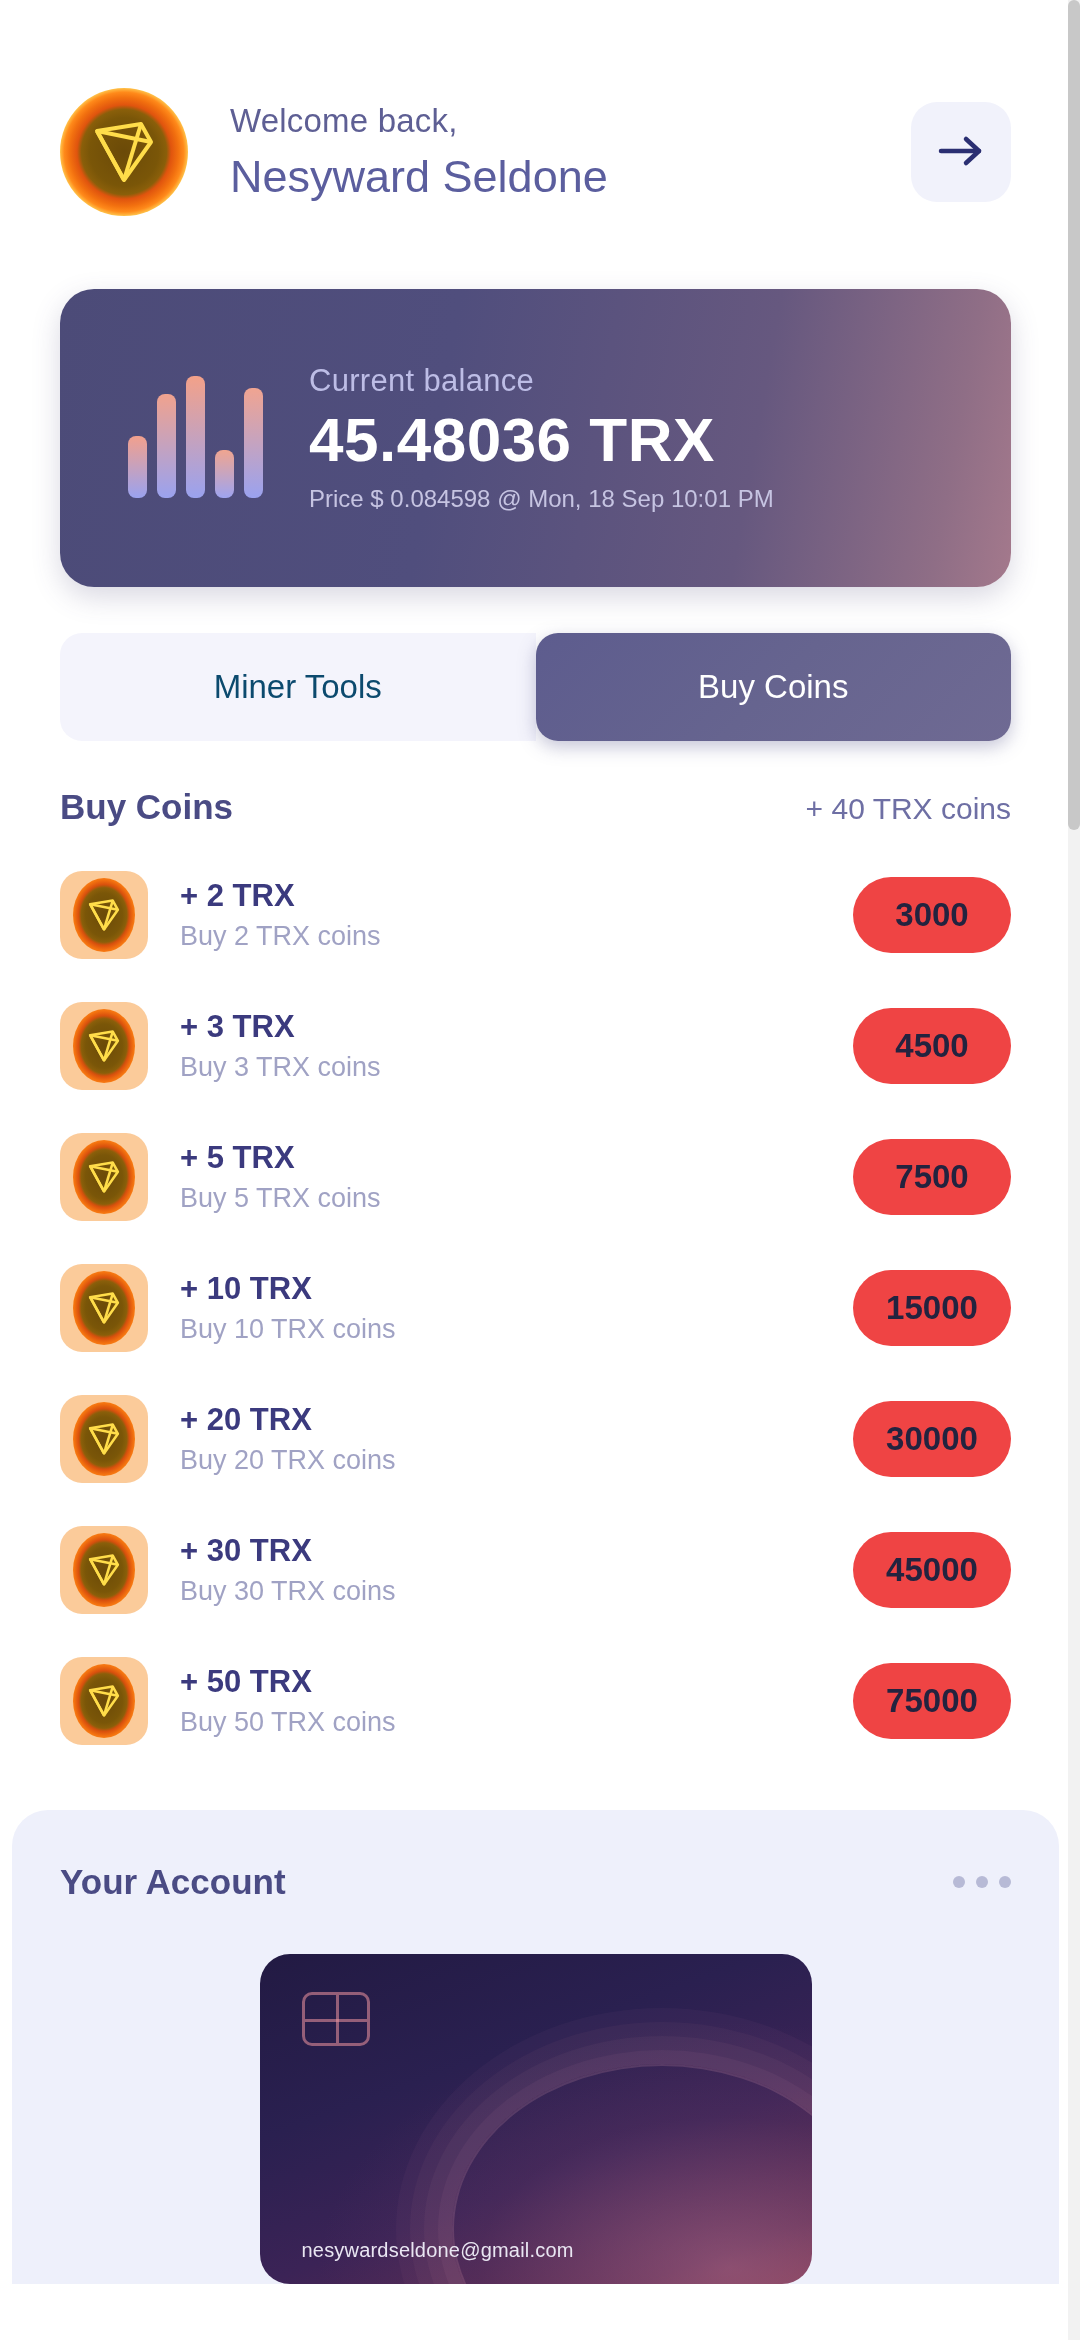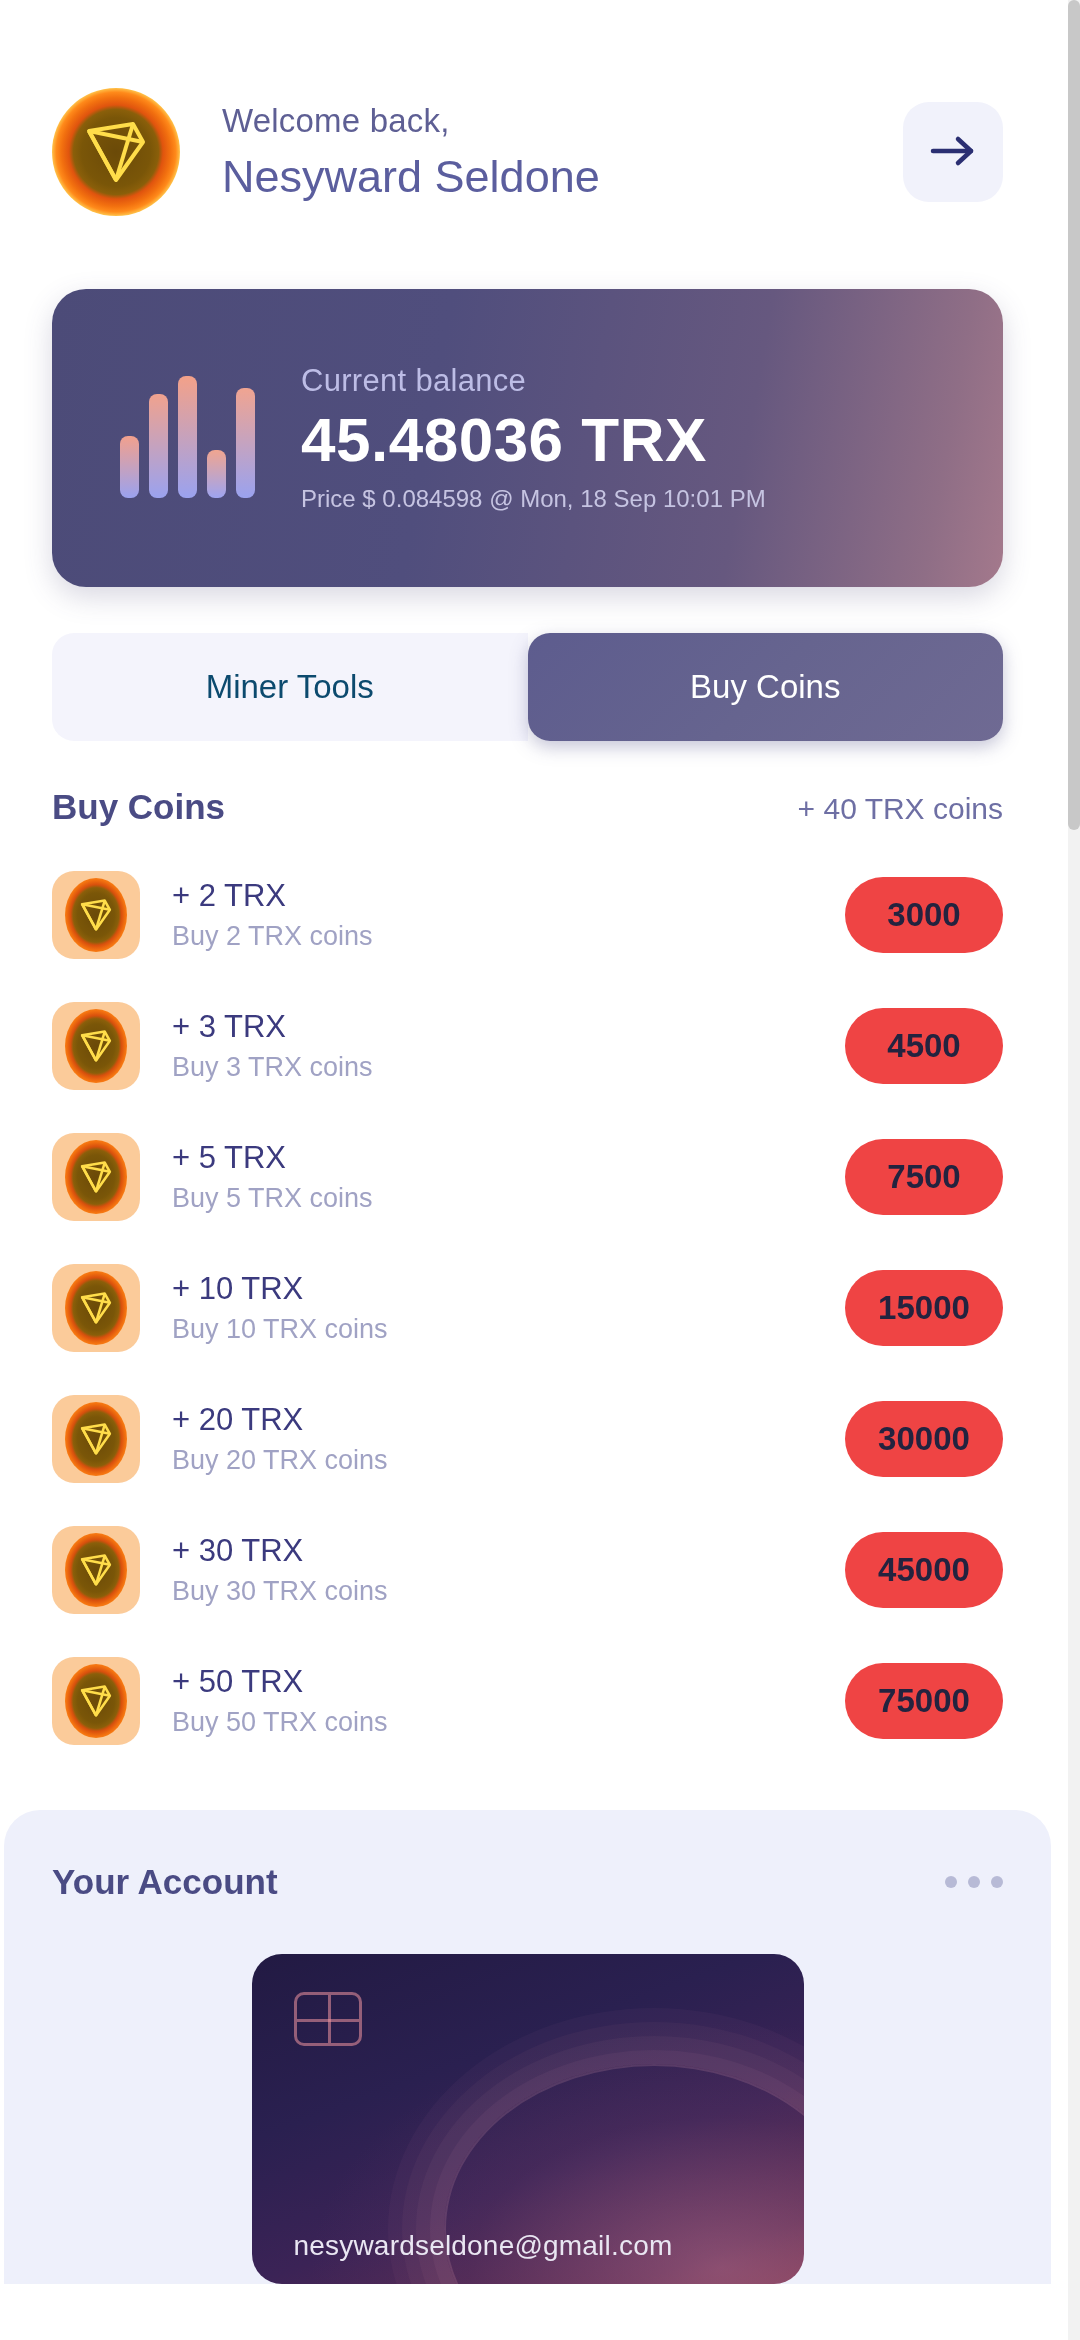--- a/index.html
+++ b/index.html
@@ -11,21 +11,21 @@
   }
   .phone {
     position: relative;
     width: 1080px; height: 2340px;
     background: #ffffff;
     overflow: hidden;
   }
   
   .scroll-body {
     position: absolute;
-    left: 4px; top: 0;
+    left: 12px; top: 0;
     width: 1047px; height: 2340px;
     background: #ffffff;
     overflow: hidden;
   }
   
   .header {
     display: flex;
     align-items: center;
     padding: 88px 48px 0 48px;
     gap: 0;
@@ -185,21 +185,21 @@
     display:flex; align-items:center; justify-content:center;
   }
   .row-icon svg { width: 34px; height: 36px; display:block; }
   .row-text {
     margin-left: 32px;
     flex: 1 1 auto;
     min-width: 0;
   }
   .row-title {
     font-size: 31px;
-    font-weight: normal;
+    font-weight: bold;
     color: #3b3a7e;
     line-height: 1.25;
   }
   .row-sub {
     font-size: 27px;
     color: #a0a2c4;
     margin-top: 5px;
   }
   .row-price {
     width: 158px;
@@ -270,21 +270,21 @@
     box-shadow:
       0 0 0 14px rgba(255,180,190,.05),
       0 0 0 28px rgba(255,180,190,.045),
       0 0 0 42px rgba(255,180,190,.04),
       0 0 0 56px rgba(255,180,190,.035);
   }
   .acct-email {
     position: absolute;
     left: 42px;
     bottom: 22px;
-    font-size: 28px;
+    font-size: 20px;
     color: #e9e6f2;
     letter-spacing: .2px;
   }
 
   
   .scrollbar-track {
     position: absolute;
     right: 0; top: 0;
     width: 12px; height: 2340px;
     background: #f2f2f2;

